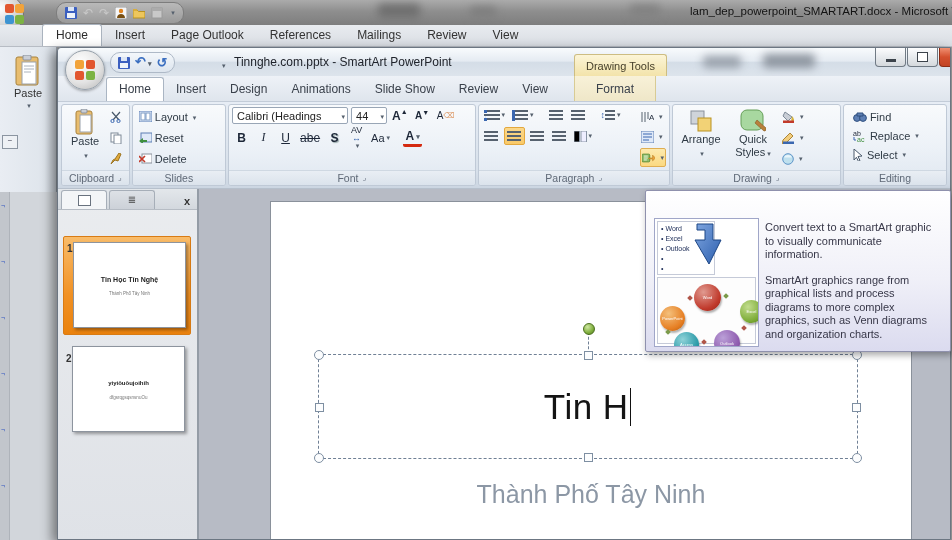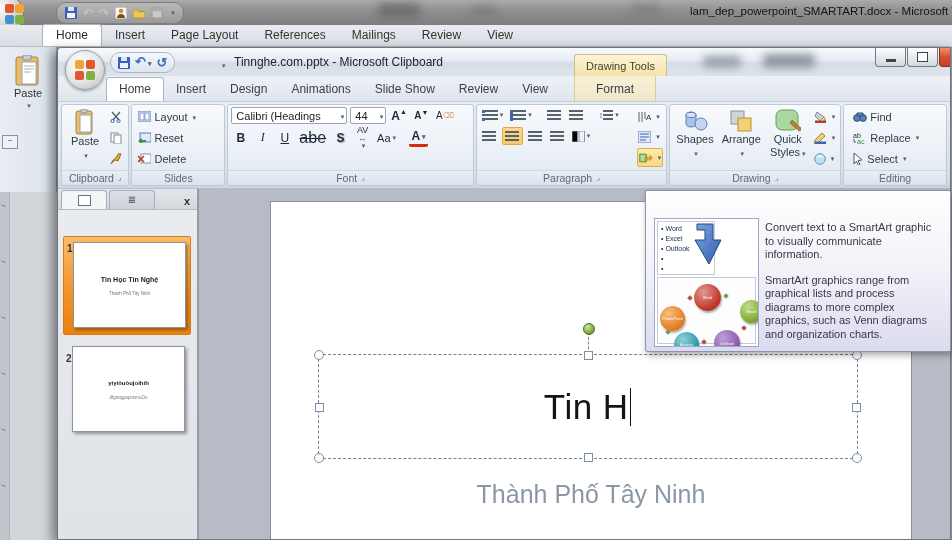--- a/index.html
+++ b/index.html
@@ -165,21 +165,21 @@
       <span class="gi dd"></span>
     </div>
     <span class="smudge" style="left:378px;top:4px;width:42px;height:14px;background:#6f6f6f"></span>
     <span class="smudge" style="left:470px;top:7px;width:26px;height:10px;background:#7d7d7d"></span>
     <span class="smudge" style="left:630px;top:5px;width:30px;height:12px;background:#828282"></span>
     <span class="w-title">lam_dep_powerpoint_SMARTART.docx - Microsoft Word</span>
   </div>
   <div class="w-tabrow">
     <span class="w-tab active">Home</span>
     <span class="w-tab">Insert</span>
-    <span class="w-tab">Page Layout</span>
+    <span class="w-tab">Page Outlook</span>
     <span class="w-tab">References</span>
     <span class="w-tab">Mailings</span>
     <span class="w-tab">Review</span>
     <span class="w-tab">View</span>
   </div>
   <div class="w-left">
     <div class="w-paste">
       <svg width="26" height="32" viewBox="0 0 26 32">
         <rect x="1" y="2" width="22" height="28" rx="2" fill="#e8bd6f" stroke="#a8823c"></rect>
         <rect x="8" y="0" width="8" height="5" rx="1" fill="#c9ced6" stroke="#8a919c"></rect>
@@ -213,21 +213,21 @@
       <div class="p-qat">
         <svg class="mini-ic" viewBox="0 0 12 12">
             <rect width="12" height="12" rx="1" fill="#3b5fc0"></rect>
             <rect x="3" width="6" height="4" fill="#dce6f5"></rect>
             <rect x="2" y="6" width="8" height="5" fill="#eef3fa"></rect>
           </svg>
         <span class="u dd">↶</span>
         <span class="u">↺</span>
       </div>
       <span class="dd" style="position:absolute;left:162px;top:8px"></span>
-      <span class="p-title">Tinnghe.com.pptx - Microsoft Clipboard</span>
+      <span class="p-title">Tinnghe.com.pptx - SmartArt PowerPoint</span>
       <div class="p-drawingtools">Drawing Tools</div>
       <span class="smudge" style="left:645px;top:8px;width:38px;height:12px;background:#9aa2ac"></span>
       <span class="smudge" style="left:705px;top:6px;width:52px;height:14px;background:#8f97a1"></span>
       <div class="p-winbtns">
         <div class="wbtn">
             <span class="glyph-min"></span>
           </div>
         <div class="wbtn">
             <span class="glyph-max"></span>
           </div>
@@ -333,21 +333,21 @@
               <span class="dd" style="margin-left:auto"></span>
             </div>
             <div class="fbtn" style="font-weight:bold">A<span style="font-size:7px;margin-top:-8px">▲</span></div>
             <div class="fbtn" style="font-size:10px;font-weight:bold">A<span style="font-size:7px;margin-top:-6px">▼</span></div>
             <div class="fbtn" style="font-size:10px">A<span style="color:#d96;font-size:8px">⌫</span></div>
           </div>
           <div class="frow">
             <div class="fbtn" style="font-weight:bold">B</div>
             <div class="fbtn" style="font-style:italic;font-family:'Liberation Serif',serif">I</div>
             <div class="fbtn" style="text-decoration:underline">U</div>
-            <div class="fbtn" style="font-size:16px;text-decoration:line-through">abe</div>
+            <div class="fbtn" style="font-size:12px;text-decoration:line-through">abe</div>
             <div class="fbtn" style="font-weight:bold;text-shadow:1px 1px 1px #9aa">S</div>
             <div class="fbtn dd" style="font-size:9px;flex-direction:column;line-height:8px">
                 <span>AV</span>
                 <span style="color:#3a67b0">↔</span>
               </div>
             <div class="fbtn dd" style="font-size:11px">Aa</div>
             <div class="vsep"></div>
             <div class="fbtn dd" style="font-weight:bold;border-bottom:3px solid #d42a10;line-height:11px">A</div>
           </div>
         </div>
@@ -424,29 +424,20 @@
           </div>
         </div>
         <div class="grp-label">
           <span>Paragraph</span>
           <span class="launcher">⌟</span>
         </div>
       </div>
 
       <div class="grp" style="width:172px">
         <div class="grp-body">
-          <div class="bigbtn" style="width:42px">
-            <svg width="26" height="24" viewBox="0 0 26 24">
-              <path d="M4 6c0-2 2.5-3 5-3s5 1 5 3v9c0 2-2.5 3-5 3s-5-1-5-3z" fill="#aac4ea" stroke="#5d7fb4"></path>
-              <ellipse cx="9" cy="6" rx="5" ry="2.6" fill="#d5e2f5" stroke="#5d7fb4"></ellipse>
-              <circle cx="19" cy="15" r="6" fill="#c3d7f0" stroke="#5d7fb4"></circle>
-            </svg>
-            <span><span>Shapes</span></span>
-              <span class="dd"></span>
-          </div>
           <div class="bigbtn" style="width:44px">
             <svg width="24" height="24" viewBox="0 0 24 24">
               <rect x="2" y="2" width="13" height="13" fill="#cfd4da" stroke="#8a919c"></rect>
               <rect x="9" y="9" width="13" height="13" fill="#f2d276" stroke="#b99220"></rect>
             </svg>
             <span><span>Arrange</span></span>
               <span class="dd"></span>
           </div>
           <div class="bigbtn" style="width:44px">
             <svg width="26" height="24" viewBox="0 0 26 24">
@@ -479,21 +470,21 @@
             </div>
           </div>
         </div>
         <div class="grp-label">
           <span>Drawing</span>
           <span class="launcher">⌟</span>
         </div>
       </div>
 
       <div class="grp" style="width:106px">
-        <div class="grp-body" style="flex-direction:column;justify-content:space-between;padding:3px 6px">
+        <div class="grp-body" style="flex-direction:column;padding:3px 6px">
           <div class="sbtn">
             <svg width="14" height="11" viewBox="0 0 14 11">
                 <circle cx="4" cy="7" r="3.4" fill="#5d7fb4" stroke="#30507f"></circle>
                 <circle cx="10" cy="7" r="3.4" fill="#5d7fb4" stroke="#30507f"></circle>
                 <path d="M4 2h6v3H4z" fill="#5d7fb4" stroke="#30507f"></path>
               </svg>
             <span>Find</span>
           </div>
           <div class="sbtn dd">
             <svg width="14" height="12" viewBox="0 0 14 12">

